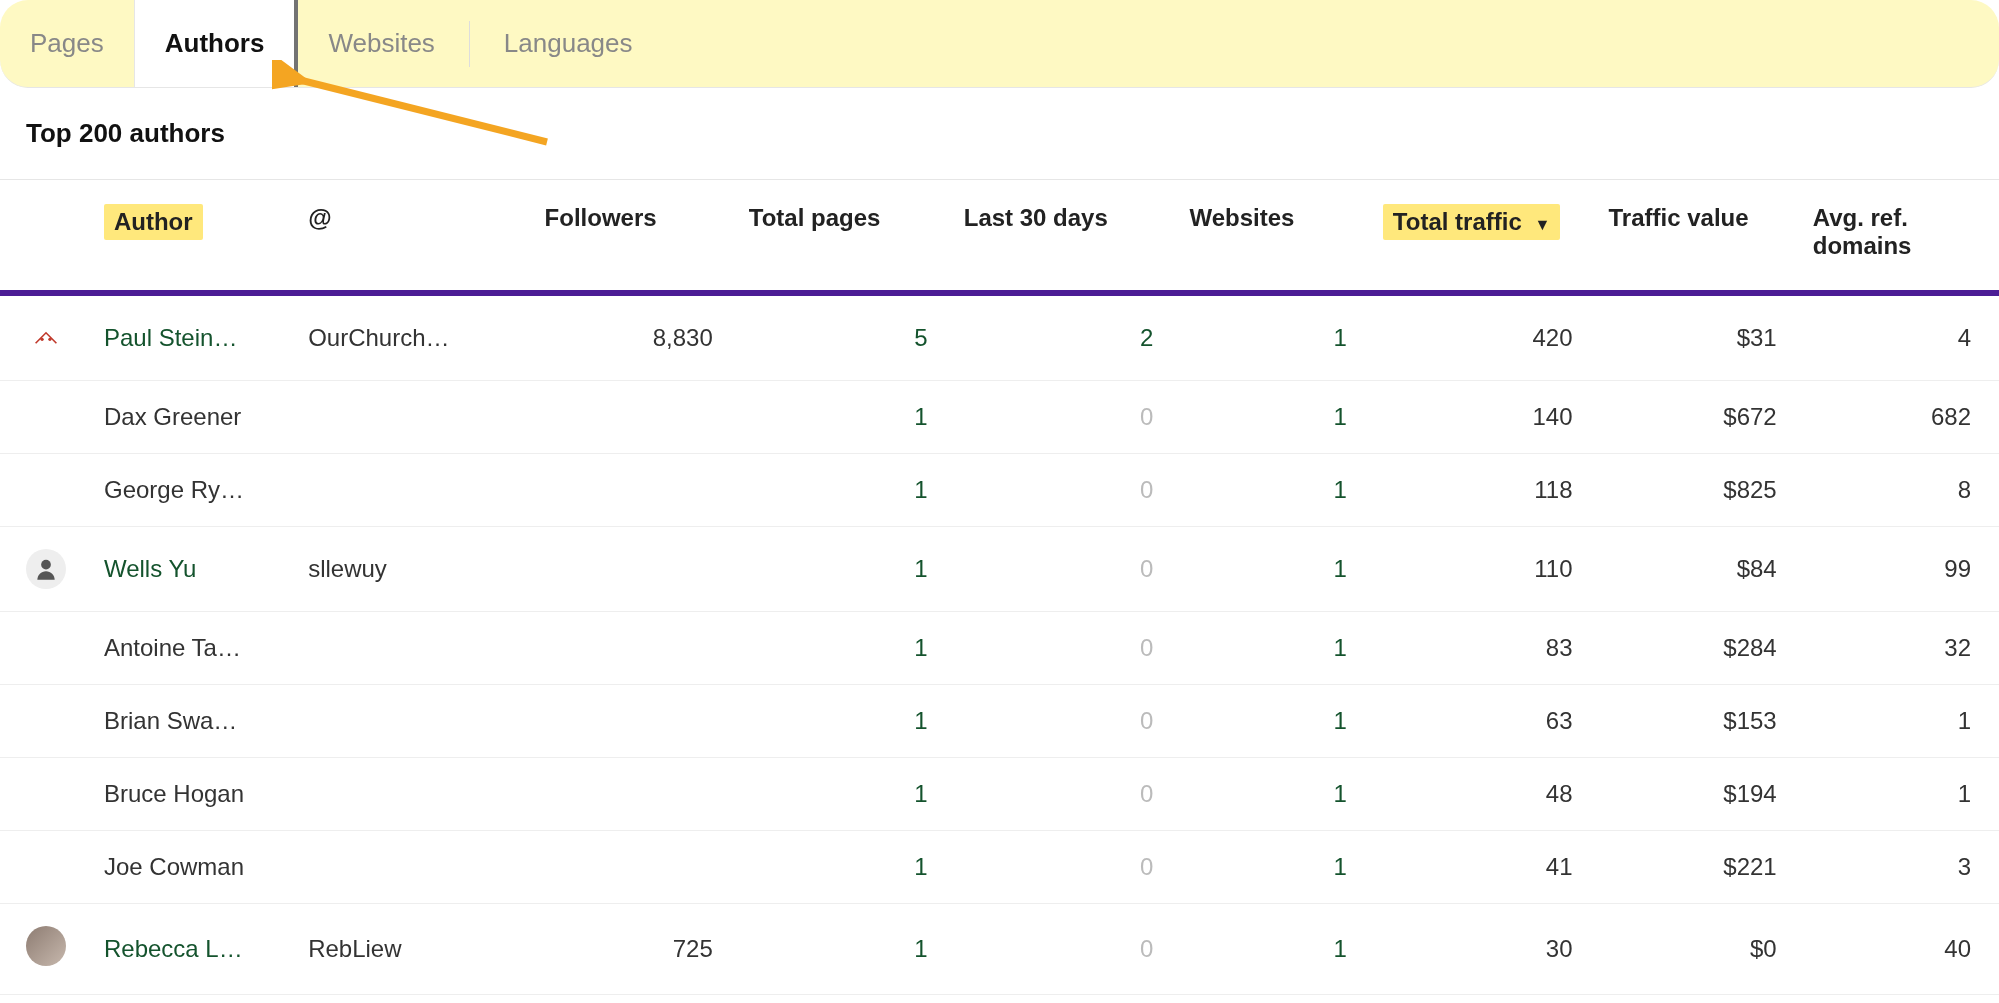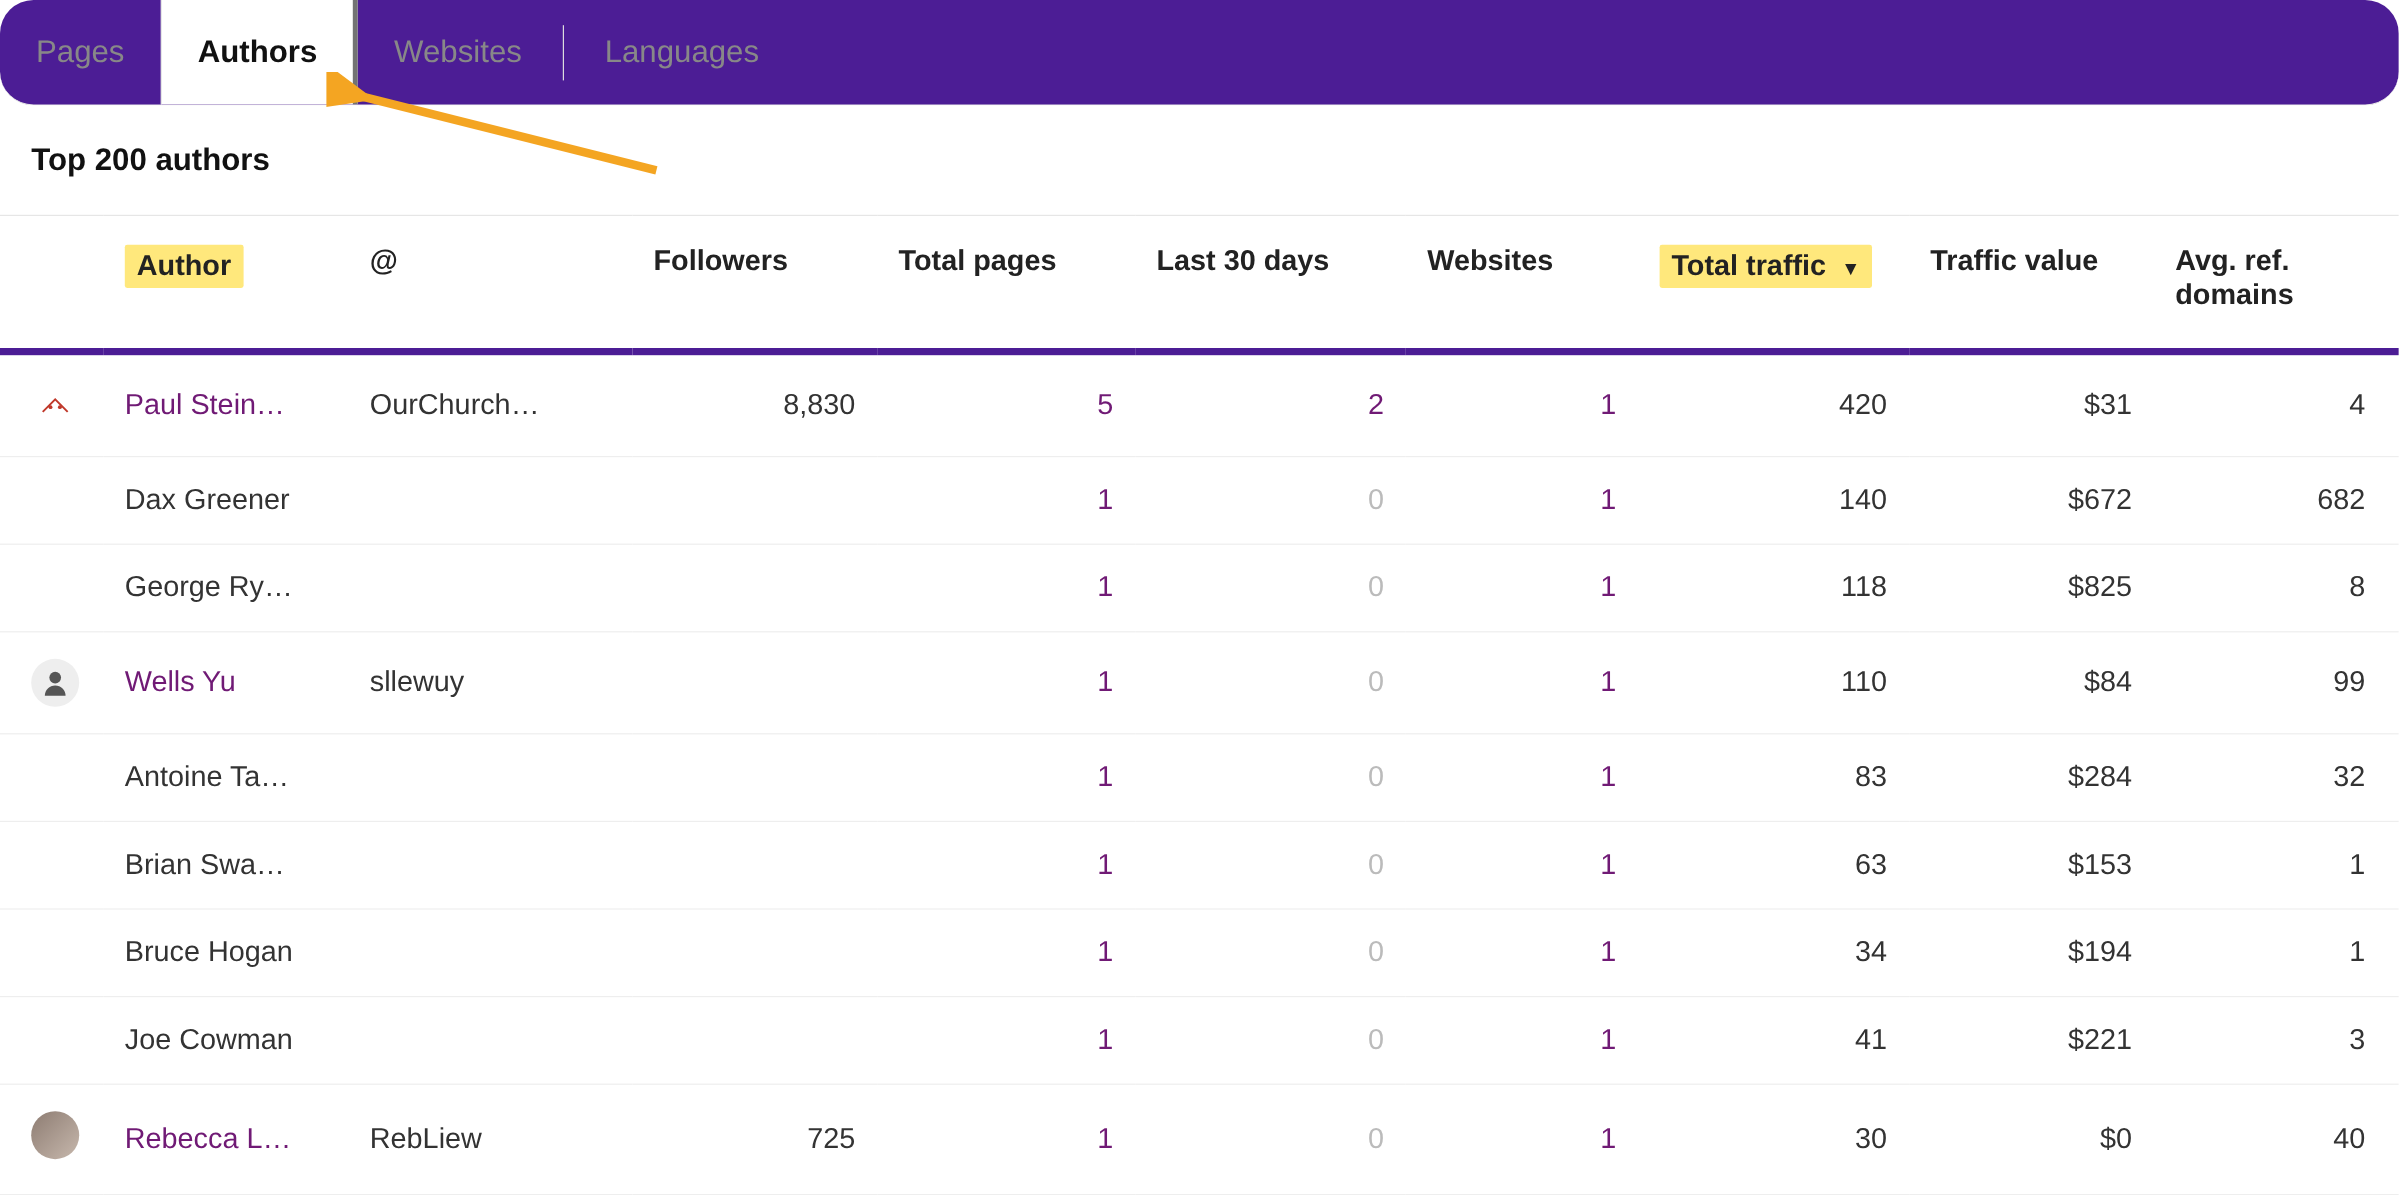--- a/index.html
+++ b/index.html
@@ -5,21 +5,21 @@
   * { box-sizing: border-box; }
   body {
     margin: 0;
     font-family: -apple-system, BlinkMacSystemFont, "Segoe UI", Helvetica, Arial, sans-serif;
     background: #fff;
     color: #333;
     width: 1999px;
   }
   .tabbar {
     display: flex;
-    background: #4c1d95;
+    background: #fef9c3;
     border-bottom: 1px solid #e6e6e6;
     height: 88px;
     border-radius: 28px;
   }
   .tab {
     padding: 0 30px;
     display: flex;
     align-items: center;
     font-size: 26px;
     color: #888;
@@ -83,21 +83,21 @@
   .col-avatar { width: 80px; padding-left: 26px; padding-right: 8px; }
   .col-author { width: 190px; }
   .col-at { width: 220px; }
   .col-followers { width: 190px; }
   .col-pages   { width: 200px; }
   .col-last30  { width: 210px; }
   .col-webs    { width: 180px; }
   .col-traffic { width: 210px; }
   .col-value   { width: 190px; }
   .col-ref     { width: 190px; padding-right: 28px; }
-  .link { color: #701a75; cursor: pointer; }
+  .link { color: #14532d; cursor: pointer; }
   .muted { color: #bbb; }
   .avatar {
     width: 40px; height: 40px; border-radius: 50%;
     display: inline-flex; align-items: center; justify-content: center;
     background: #eee;
   }
   .avatar svg { width: 26px; height: 26px; }
   .avatar.logo { background: #fff; }
   .avatar.photo { background: linear-gradient(135deg,#8d7c72,#c7b8ad); }
   .sort-caret { margin-left: 6px; font-size: 16px; }
@@ -231,21 +231,21 @@
         <td class="num col-ref"><span>1</span></td>
       </tr>
       <tr>
         <td class="col-avatar"></td>
         <td class="col-author"><span>Bruce Hogan</span></td>
         <td class="col-at"><span></span></td>
         <td class="num col-followers"><span></span></td>
         <td class="num col-pages"><span class="link">1</span></td>
         <td class="num col-last30"><span class="muted">0</span></td>
         <td class="num col-webs"><span class="link">1</span></td>
-        <td class="num col-traffic"><span>34</span></td>
+        <td class="num col-traffic"><span>48</span></td>
         <td class="num col-value"><span>$194</span></td>
         <td class="num col-ref"><span>1</span></td>
       </tr>
       <tr>
         <td class="col-avatar"></td>
         <td class="col-author"><span>Joe Cowman</span></td>
         <td class="col-at"><span></span></td>
         <td class="num col-followers"><span></span></td>
         <td class="num col-pages"><span class="link">1</span></td>
         <td class="num col-last30"><span class="muted">0</span></td>

